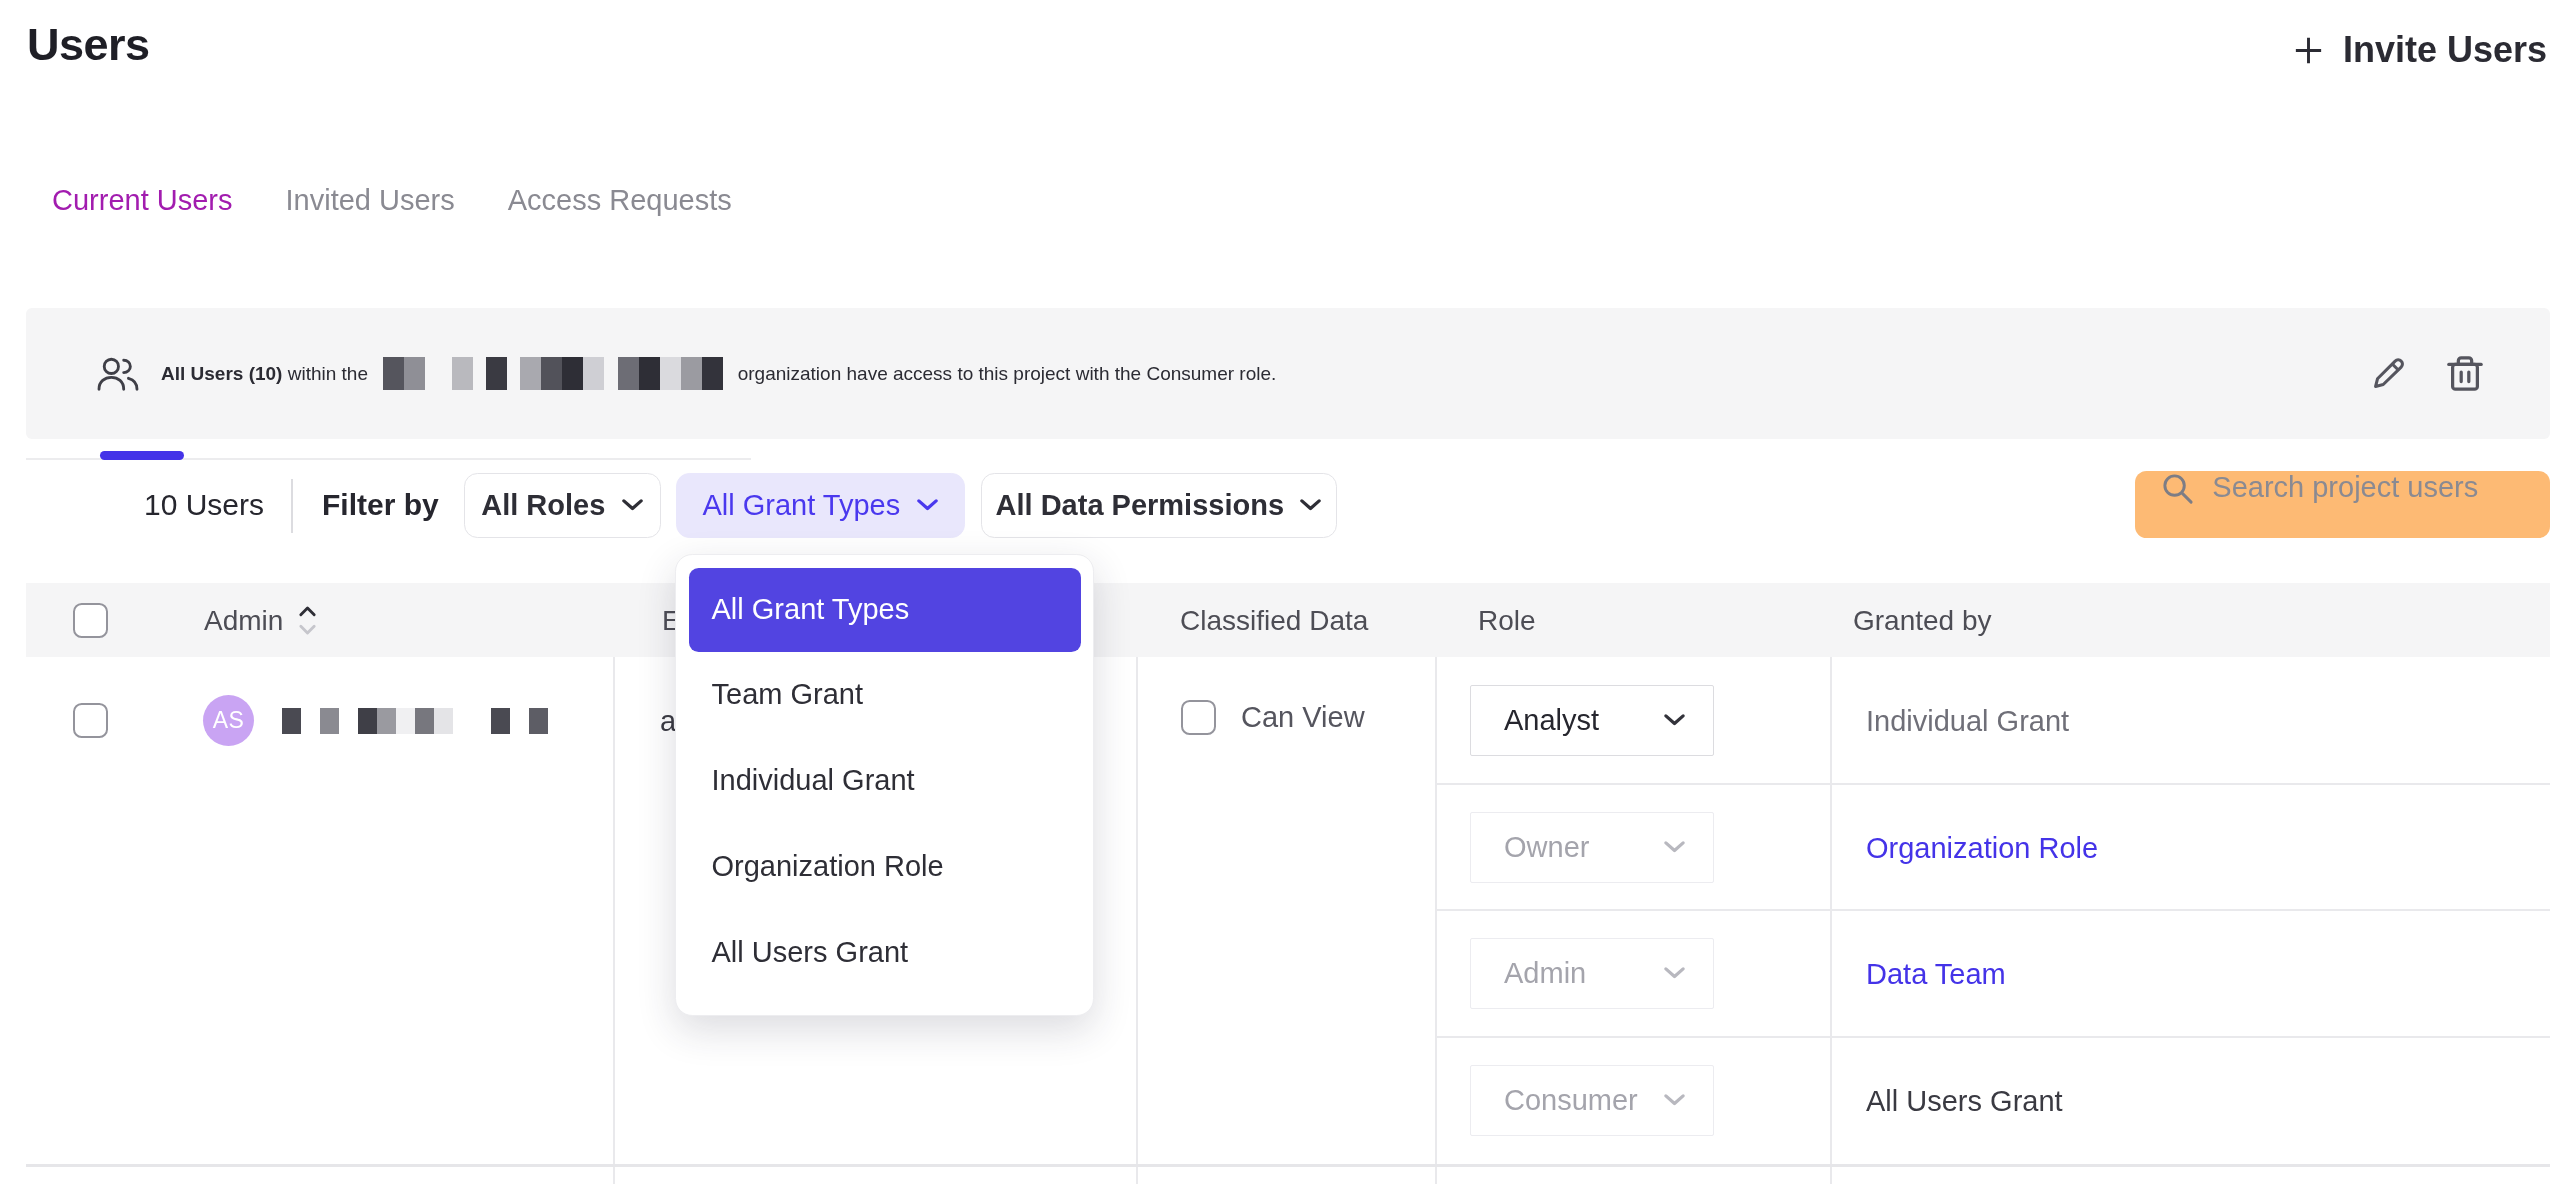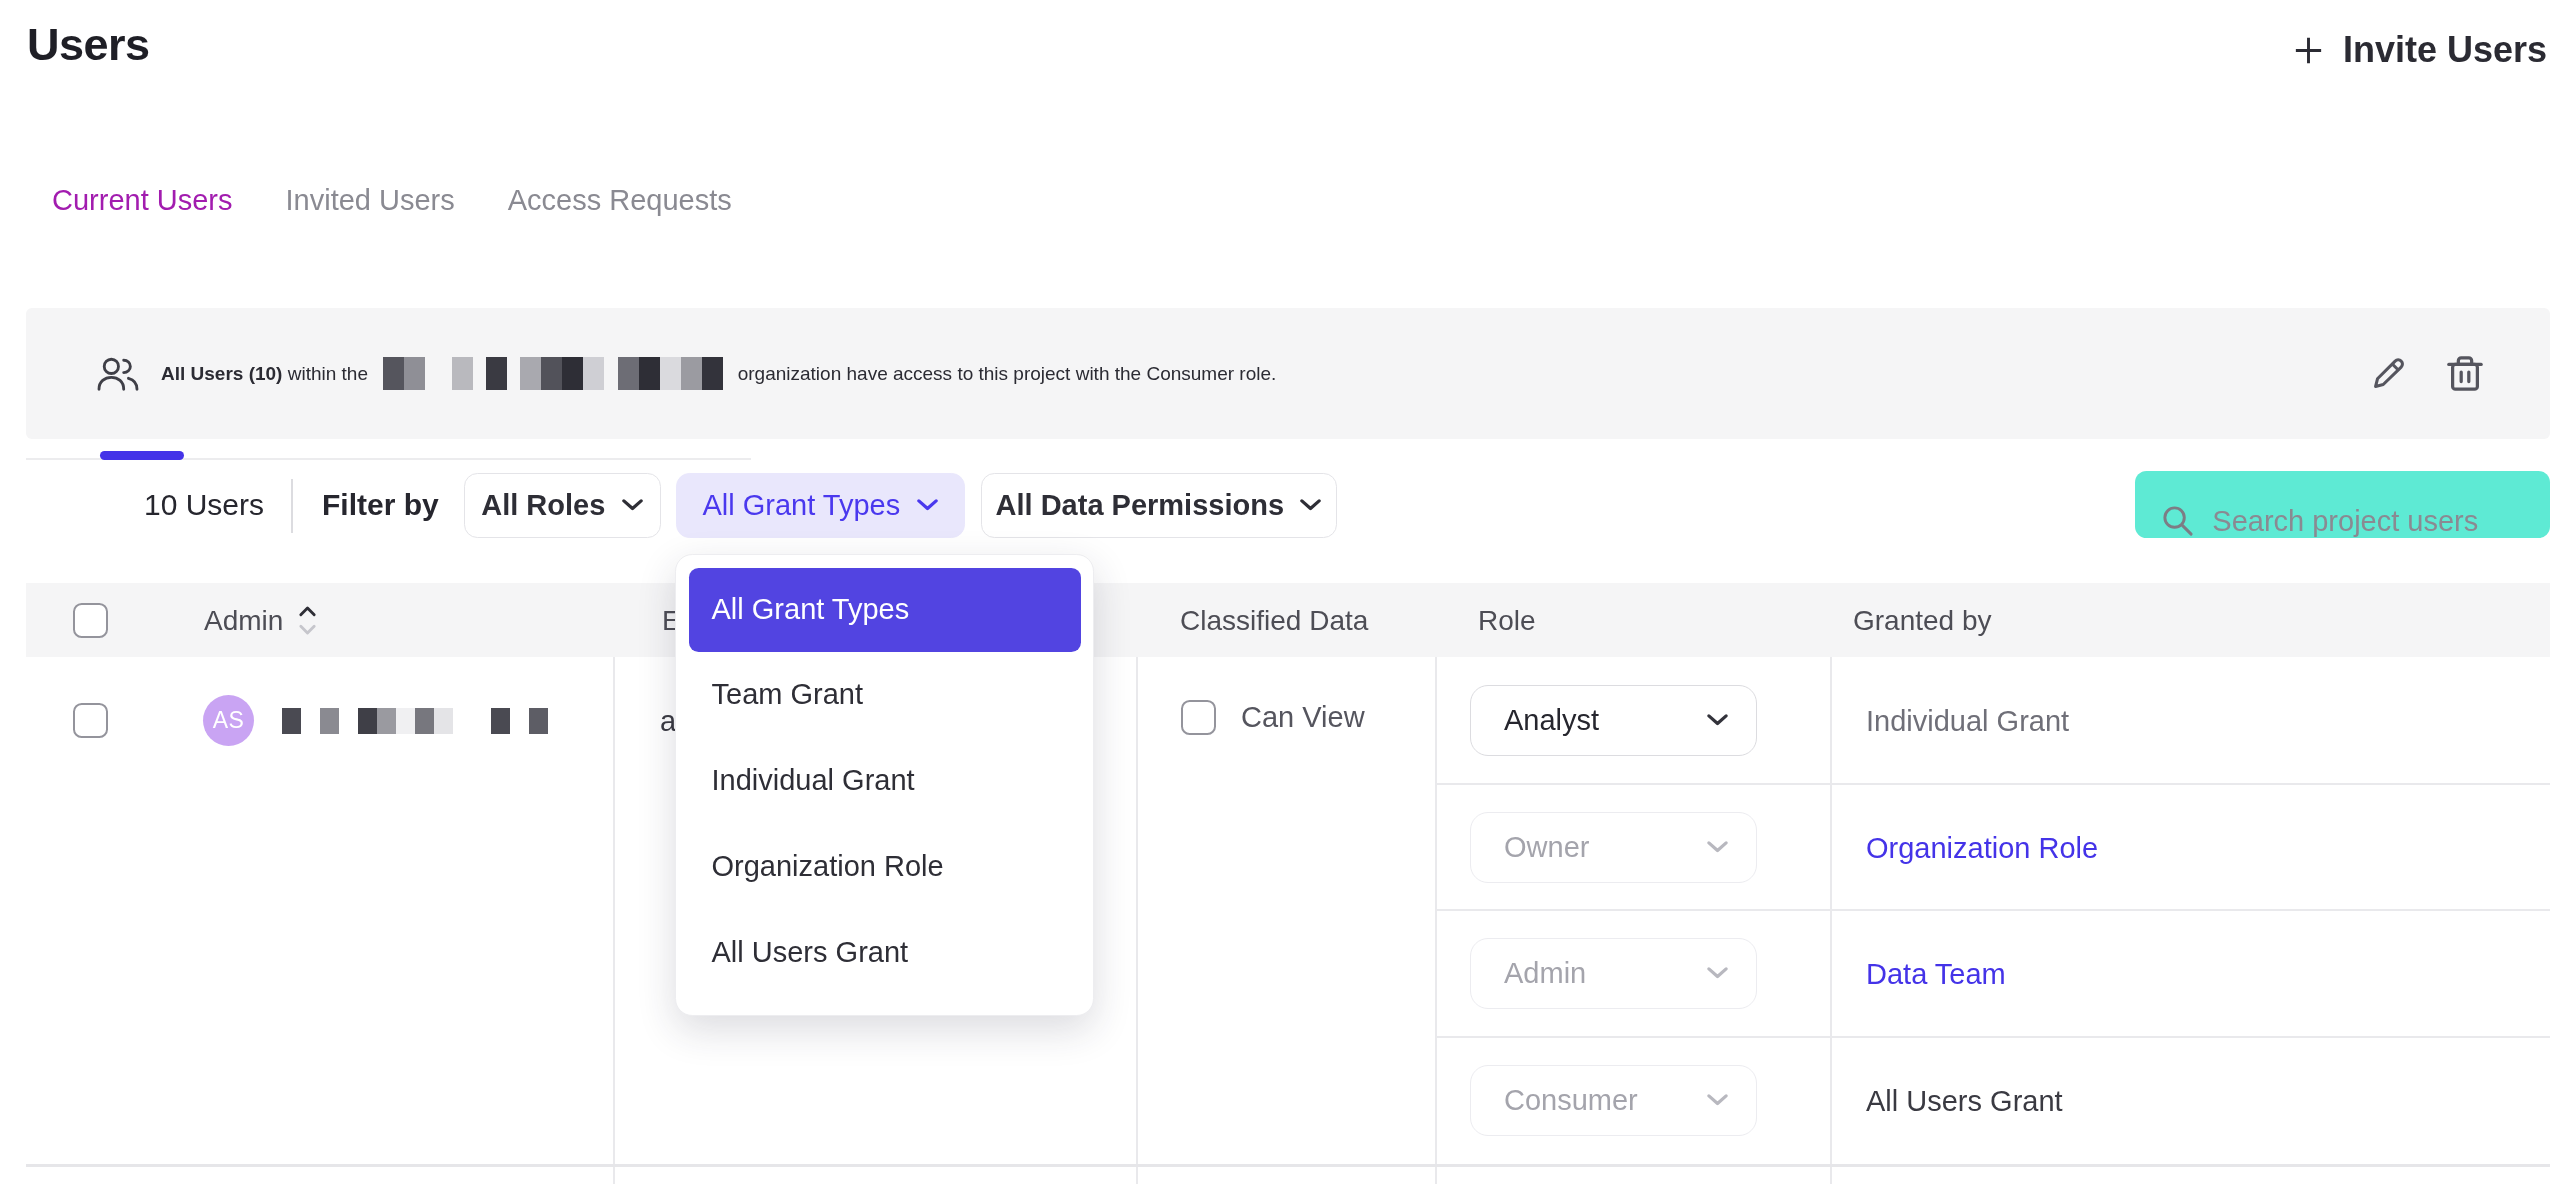--- a/index.html
+++ b/index.html
@@ -37,21 +37,21 @@
   .filter-row { position:absolute; left:0; top:471px; width:2576px; height:77px; }
   .users-count { position:absolute; left:144px; top:17.3px; font-size:30px; font-weight:400; color:#26262e; }
   .v-divider { position:absolute; left:291px; top:7.7px; width:1.9px; height:54px; background:#dcdce0; }
   .filter-by { position:absolute; left:322px; top:17.3px; font-size:30px; font-weight:700; color:#26262e; }
   .pill { position:absolute; top:1.9px; height:65px; border-radius:13.4px; background:#fff; border:1.9px solid #e4e4e8; display:flex; align-items:center; justify-content:center; gap:15.4px; cursor:pointer; }
   .pill .plbl { font-size:29px; font-weight:700; color:#2e2e36; }
   .pill.roles { left:464px; width:197px; }
   .pill.grants { left:676px; width:289px; background:#e9e7fc; border-color:#e9e7fc; }
   .pill.grants .plbl { color:#4a38ee; font-weight:500; }
   .pill.perms { left:981px; width:356px; }
-  .search-box { position:absolute; right:26px; top:0; width:415px; height:67px; background:#5eead4; border-radius:11.5px; display:flex; align-items:flex-end; }
+  .search-box { position:absolute; right:26px; top:0; width:415px; height:67px; background:#fdba74; border-radius:11.5px; display:flex; align-items:flex-start; }
   .search-box input { border:none; outline:none; background:transparent; font-family:"Liberation Sans",sans-serif; font-size:29px; color:#55555e; width:317px; margin-left:17.3px; }
   .search-box input::placeholder { color:#8a8a92; }
   .search-box svg { margin-left:25px; }
 
   
   .thead { position:absolute; left:26px; top:583px; width:2524px; height:75px; background:#f5f5f6; }
   .th { position:absolute; top:0; height:75px; display:flex; align-items:center; font-size:28px; font-weight:500; color:#4d4d55; }
   .th.name { left:178px; gap:13.4px; }
   .th.email { left:636px; }
   .th.classified { left:1154px; }
@@ -67,21 +67,21 @@
   .hline.bottom { left:26px; width:2524px; top:507px; height:2.9px; background:#e6e6e9; }
 
   .row-cb { position:absolute; left:73px; top:46px; }
   .avatar { position:absolute; left:203px; top:38px; width:51px; height:51px; border-radius:50%; background:#c9a4f3; color:#fff; font-size:23px; font-weight:500; display:flex; align-items:center; justify-content:center; letter-spacing:0.5px; }
   .name-redact { position:absolute; left:272px; top:51px; }
   .email-frag { position:absolute; left:660px; top:48px; font-size:29px; color:#3a3a42; }
   .canview { position:absolute; left:1181px; top:43px; display:flex; align-items:center; gap:25px; }
   .canview .cv-lbl { font-size:29px; color:#55555e; }
 
   .grant-sub { position:absolute; left:1436px; width:1114px; height:127px; }
-  .role-select { position:absolute; left:34px; top:28px; width:287px; height:71px; border:1.9px solid #dcdce0; border-radius:18px; background:#fff; display:flex; align-items:center; cursor:pointer; }
+  .role-select { position:absolute; left:34px; top:28px; width:244px; height:71px; border:1.9px solid #dcdce0; border-radius:2px; background:#fff; display:flex; align-items:center; cursor:pointer; }
   .role-select .rlbl { font-size:29px; font-weight:500; color:#26262e; margin-left:33px; flex:1; }
   .role-select svg { margin-right:27px; }
   .role-select.disabled { border-color:#ececf0; cursor:default; }
   .role-select.disabled .rlbl { color:#a4a4ac; font-weight:400; }
   .granted-val { position:absolute; left:430px; top:48px; font-size:29px; color:#6f6f78; }
   .granted-val.dark { color:#3a3a42; }
   .granted-val.link { color:#4433e8; cursor:pointer; }
 
   
   .dropdown { position:absolute; left:675px; top:554px; width:419px; height:462px; background:#fff; border:1px solid #ededf0; border-radius:17.3px; box-shadow:0 13.4px 38px rgba(40,40,60,0.16); z-index:50; padding:12.5px; }

